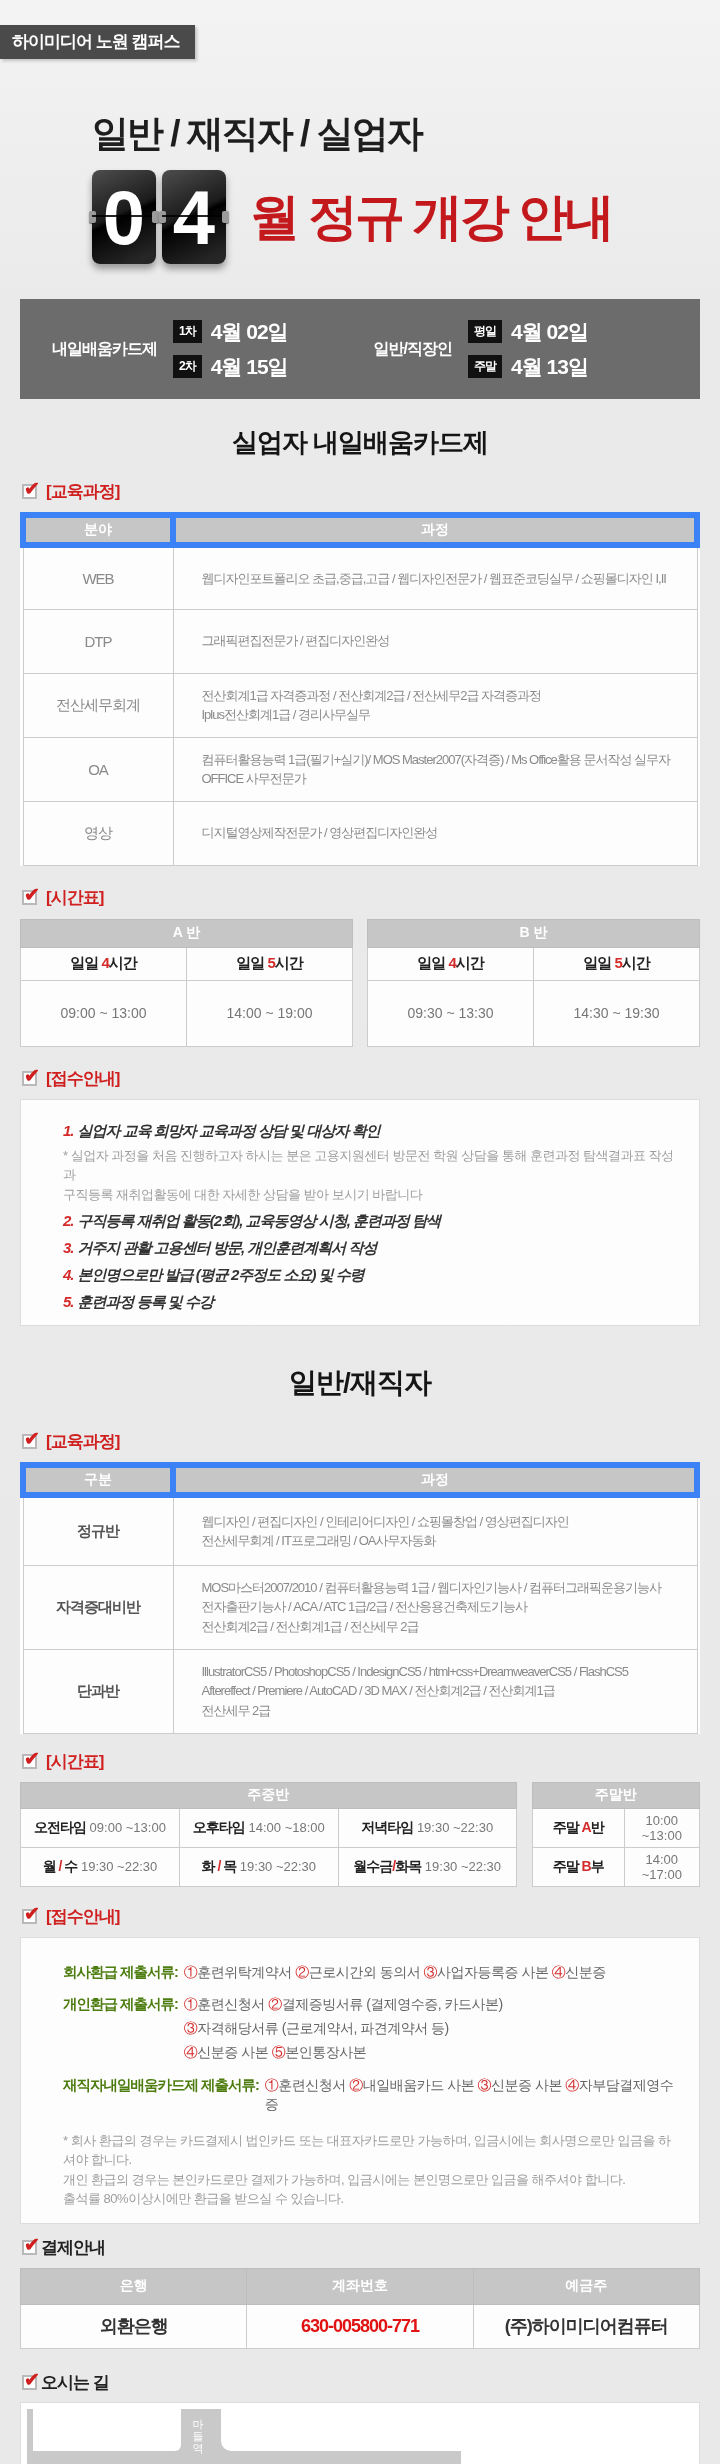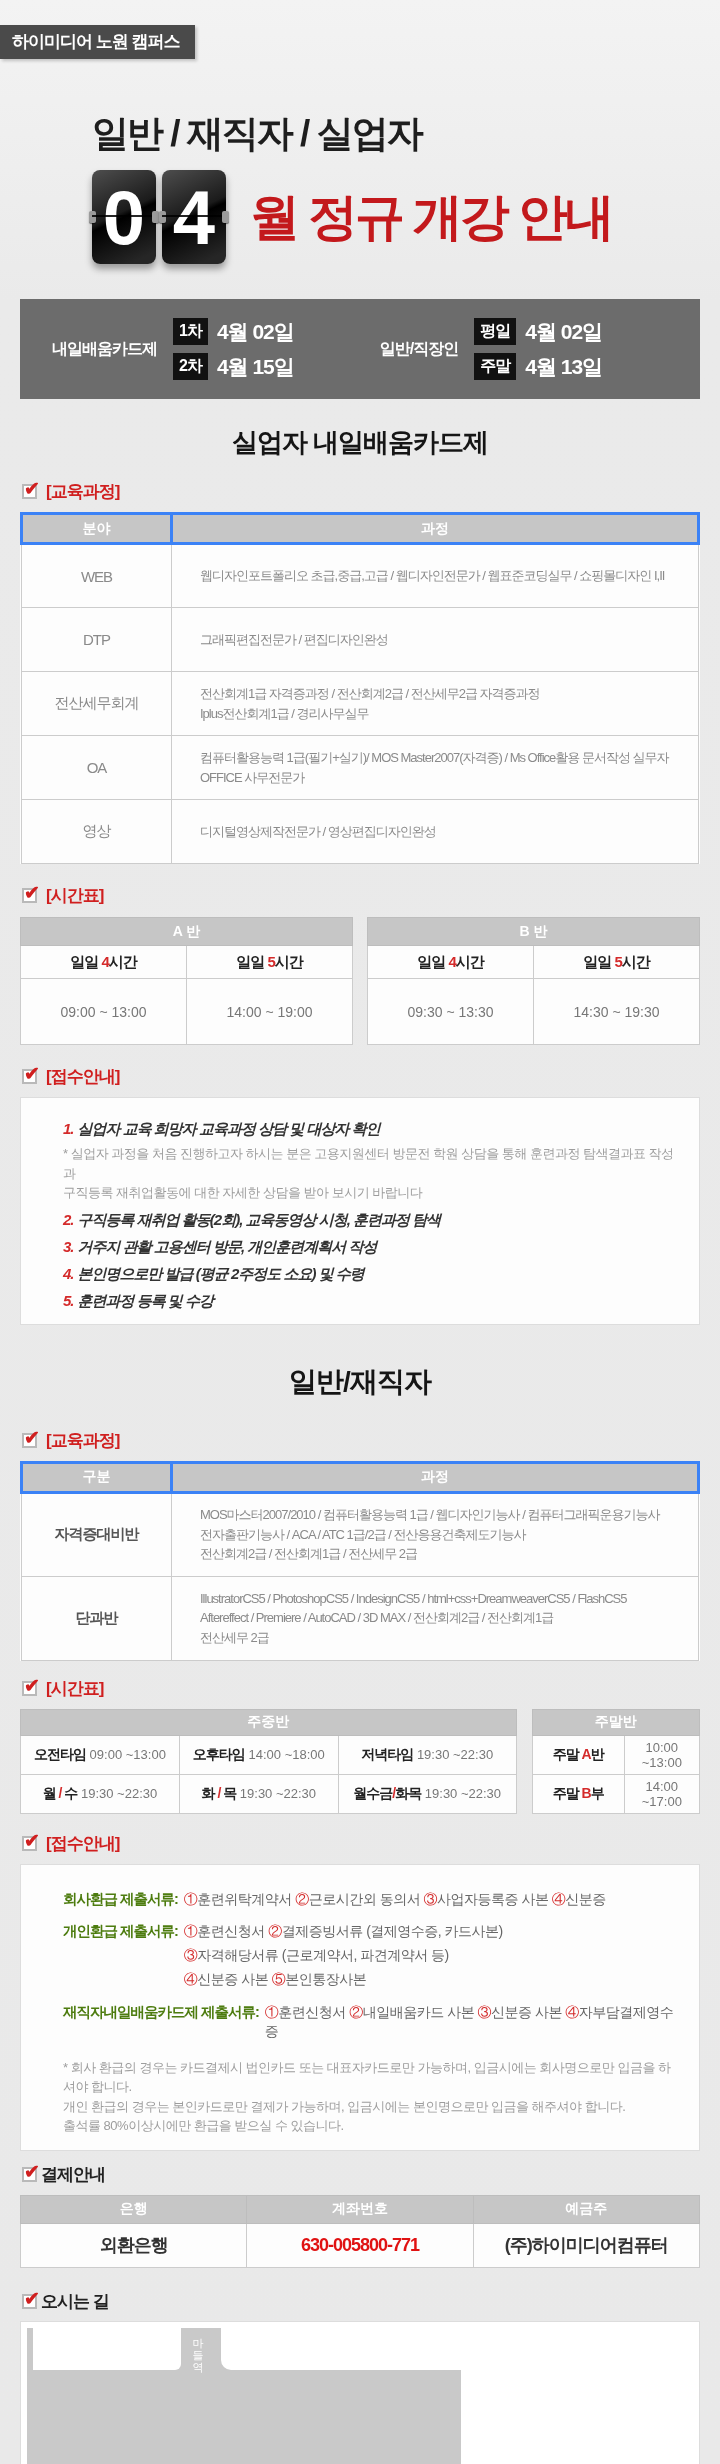--- a/index.html
+++ b/index.html
@@ -24,34 +24,34 @@
 .flip::before { left:-3px; } .flip::after { right:-3px; }
 .month-suffix { margin-left:18px; color:#c3191c; font-size:50px; font-weight:bold; letter-spacing:-3px; }
 
 
 .bar { display:flex; align-items:center; margin:34px 20px 0; height:100px; background:#6c6c6c; }
 .bar .grp { display:flex; align-items:center; }
 .bar .grp1 { margin-left:32px; } .bar .grp2 { margin-left:86px; }
 .bar .glabel { color:#fff; font-size:16px; font-weight:bold; letter-spacing:-1px; margin-right:16px; }
 .brows { display:flex; flex-direction:column; gap:7px; }
 .brow { display:flex; align-items:center; gap:9px; }
-.mini { background:#111; color:#fff; font-size:16px; font-weight:bold; padding:3px 6px; letter-spacing:-1px; }
+.mini { background:#111; color:#fff; font-size:12px; font-weight:bold; padding:3px 6px; letter-spacing:-1px; }
 .bdate { color:#fff; font-size:21px; font-weight:bold; letter-spacing:-1px; }
 
 
 .h1 { text-align:center; font-size:26px; font-weight:bold; color:#151515; letter-spacing:-1px; }
 .mt26 { margin-top:26px; } .mt40 { margin-top:40px; }
 .slabel { display:flex; align-items:center; gap:9px; margin:20px 0 0 22px; font-size:17px; font-weight:bold; letter-spacing:-1px; }
 .slabel .txt-red { color:#d01f1f; } .slabel .txt-blk { color:#222; }
 .chk { position:relative; width:15px; height:15px; background:#fff; border:2px solid #b9b9b9; flex:0 0 auto; }
 .chk span { position:absolute; left:0; top:-9px; color:#d01f1f; font-size:19px; }
 
 
 .ctable { width:680px; margin:9px auto 0; border-collapse:collapse; background:#fdfdfd; }
-.ctable th { background:#c6c6c6; color:#fff; font-size:14px; font-weight:bold; height:30px; border:3px solid #3b82f6; }
+.ctable th { background:#c6c6c6; color:#fff; font-size:14px; font-weight:bold; height:30px; border:6px solid #3b82f6; }
 .ctable .c1 { width:150px; }
 .ctable td { border:1px solid #ccc; color:#8a8a8a; }
 .ctable td.field { text-align:center; font-size:15px; letter-spacing:-1px; }
 .ctable td.course { padding:8px 12px 8px 28px; font-size:13px; line-height:1.5; letter-spacing:-1px; }
 .r64 { height:64px; } .r70 { height:70px; } .r84 { height:84px; }
 
 
 .ttwrap { display:flex; gap:14px; margin:10px 20px 0; }
 .tt { flex:1; border-collapse:collapse; background:#fdfdfd; }
 .tt th { background:#c6c6c6; color:#fff; font-size:14px; font-weight:bold; height:28px; border:1px solid #bdbdbd; }
@@ -76,21 +76,21 @@
 .bnote { margin:5px 0 3px; font-size:13px; color:#9d9d9d; line-height:1.5; letter-spacing:-0.5px; }
 .doc { display:flex; margin-top:9px; font-size:14px; }
 .doc .dlabel { font-weight:bold; color:#4d7c0f; white-space:nowrap; margin-right:6px; font-size:14.5px; letter-spacing:-1px; }
 .doc .dlines { color:#666; letter-spacing:-0.5px; }
 .doc .dlines div { margin-bottom:5px; line-height:1.35; }
 .circ { color:#d42a2a; }
 .refund { margin-top:12px; font-size:13px; color:#9d9d9d; line-height:1.5; letter-spacing:-0.5px; }
 
 
 .ptable { width:680px; margin:9px auto 0; border-collapse:collapse; background:#fdfdfd; }
-.ptable th { background:#c6c6c6; color:#fff; font-size:14px; font-weight:bold; height:28px; border:1px solid #bdbdbd; width:33.3%; }
+.ptable th { background:#c6c6c6; color:#fff; font-size:14px; font-weight:bold; height:36px; border:1px solid #bdbdbd; width:33.3%; }
 .ptable td { border:1px solid #ccc; height:44px; text-align:center; font-weight:bold; letter-spacing:-1px; }
 .ptable td.bank, .ptable td.holder { color:#333; font-size:18px; }
 .ptable td.acct { color:#e01212; font-size:18px; }
 
 
 .mapbox { display:flex; margin:8px 20px 0; height:238px; background:#fff; border:1px solid #ddd; }
 .map-area { position:relative; flex:1; background:#c9c9c9; margin:6px 0 6px 6px; overflow:hidden; }
 .blk { position:absolute; background:#fff; }
 .blk1 { left:6px; top:0; width:148px; height:42px; border-radius:0 0 6px 0; }
 .blk2 { left:194px; top:0; right:0; height:42px; border-radius:0 0 0 10px; }
@@ -269,20 +269,27 @@
       </span>
     <span class="txt-red">[교육과정]</span>
   </div>
 
   <table class="ctable">
     <tbody>
         <tr>
       <th class="c1">구분</th>
       <th>과정</th>
     </tr>
+    <tr class="r70">
+      <td class="field" style="color:#555;font-weight:bold;">정규반</td>
+      <td class="course">
+        <div>웹디자인 / 편집디자인 / 인테리어디자인 / 쇼핑몰창업 / 영상편집디자인</div>
+        <div>전산세무회계 / IT프로그래밍 / OA사무자동화</div>
+      </td>
+    </tr>
     <tr class="r84">
       <td class="field" style="color:#555;font-weight:bold;">자격증대비반</td>
       <td class="course">
         <div>MOS마스터2007/2010 / 컴퓨터활용능력 1급 / 웹디자인기능사 / 컴퓨터그래픽운용기능사</div>
         <div>전자출판기능사 / ACA / ATC 1급/2급 / 전산응용건축제도기능사</div>
         <div>전산회계2급 / 전산회계1급 / 전산세무 2급</div>
       </td>
     </tr>
     <tr class="r84">
       <td class="field" style="color:#555;font-weight:bold;">단과반</td>

